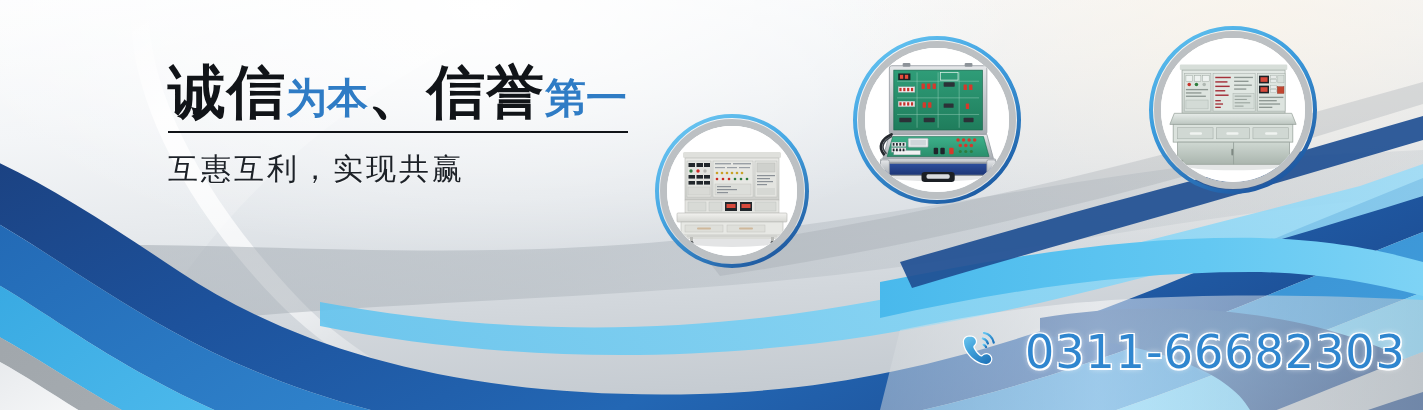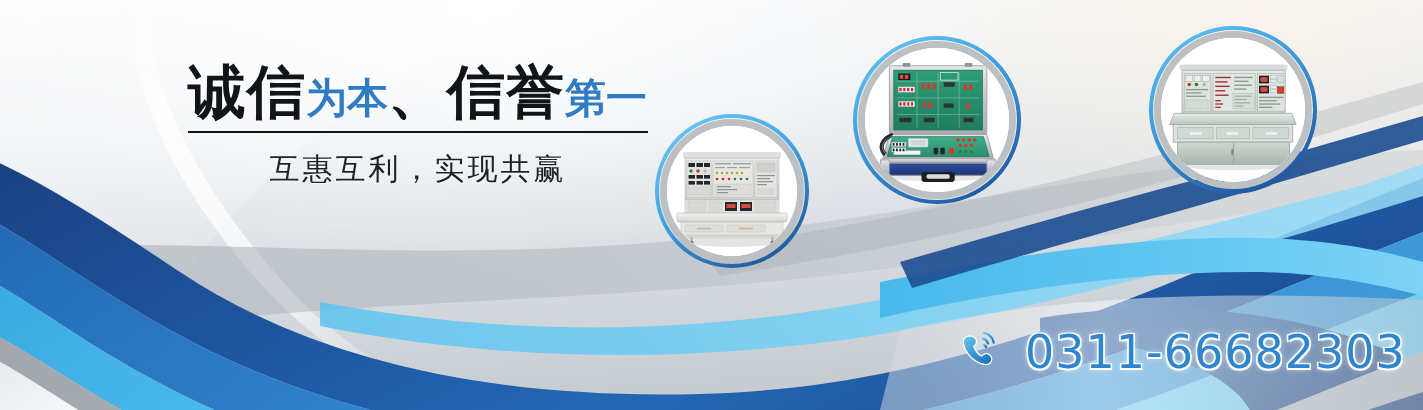--- a/index.html
+++ b/index.html
@@ -17,21 +17,21 @@
       radial-gradient(ellipse 820px 380px at 34% 2%, #ffffff 0%, rgba(255,255,255,0) 66%),
       linear-gradient(176deg,#fbfcfd 0%,#eef1f4 26%,#e2e6ea 46%,#d2d7dc 68%,#c6ccd2 86%,#bfc5cb 100%);
   }
 
   
   #bg-art{position:absolute;inset:0;width:100%;height:100%;display:block;}
 
   
   .text-block{
     position:absolute;
-    left:188px; top:62px;
+    left:168px; top:62px;
     width:468px;
     text-align:left;
     z-index:6;
   }
   .headline{
     margin:0;
     font-size:58px;
     line-height:1.04;
     font-weight:700;
     letter-spacing:1px;
@@ -46,21 +46,21 @@
     height:2px;
     width:460px;
     background:#111418;
   }
   .subline{
     margin:16px 0 0 0;
     font-size:30px;
     font-weight:400;
     letter-spacing:3px;
     color:#1d2228;
-    text-align:center;
+    text-align:left;
     width:460px;
     text-shadow:0 1px 0 rgba(255,255,255,.6);
   }
 
   
   .circle{
     position:absolute;
     z-index:7;
     border-radius:50%;
   }

